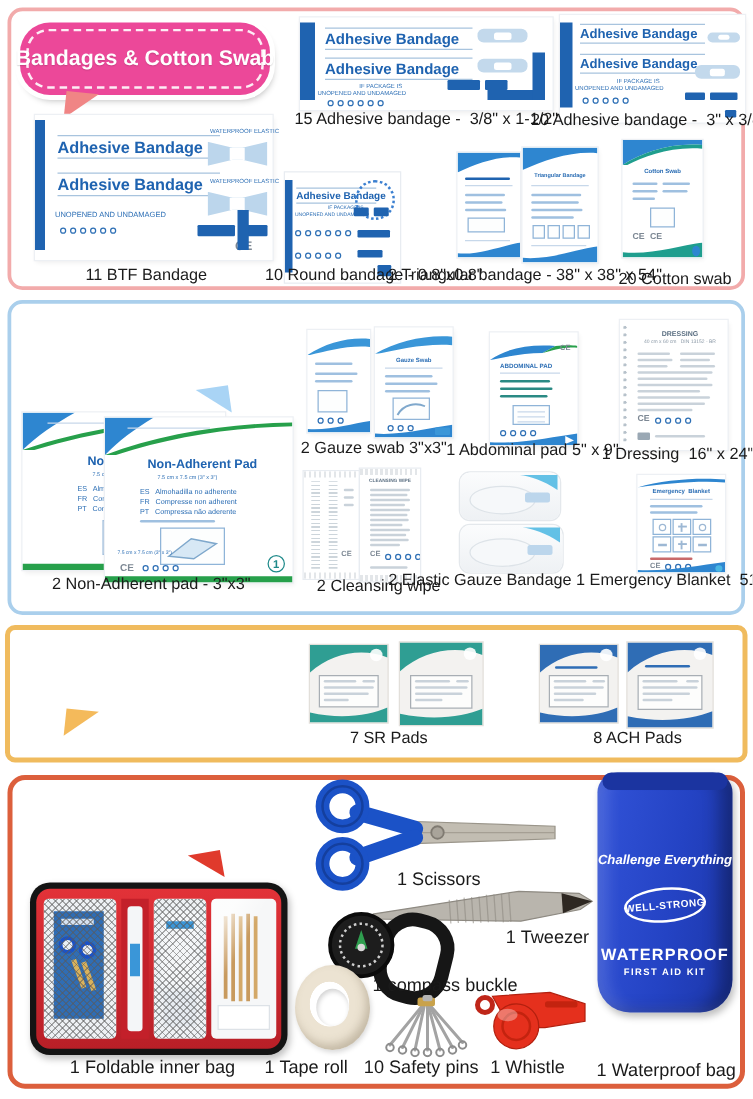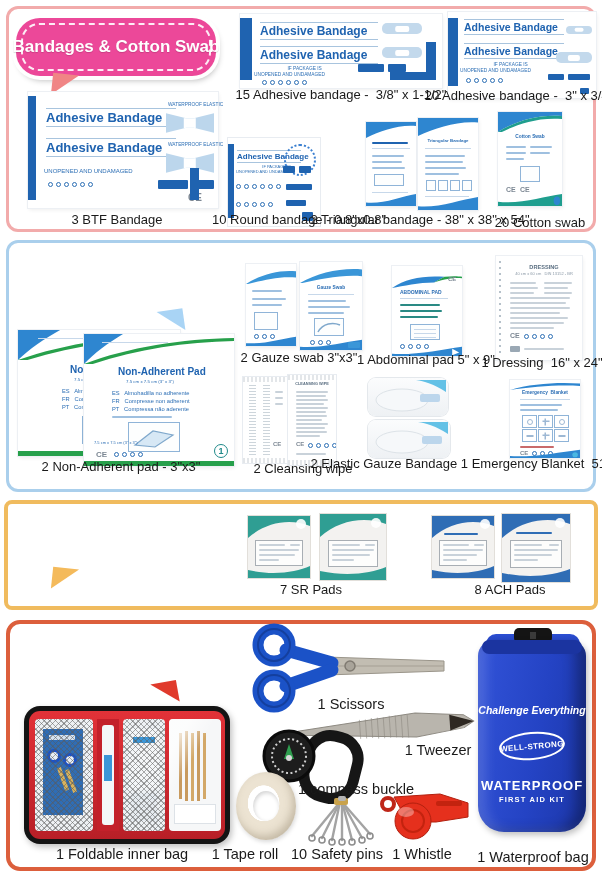--- a/index.html
+++ b/index.html
@@ -139,21 +139,21 @@
         <i></i>
         <i></i>
         <i></i>
       </div>
     <div class="chip" style="left:130px;top:88px;width:30px;height:9px"></div>
     <div class="chip" style="left:164px;top:88px;width:22px;height:9px"></div>
     <span class="cebadge" style="left:160px;top:100px;font-size:10px">CE</span>
     <div class="bluebar" style="left:162px;top:104px;width:0;height:0"></div>
   </div>
   <div class="bluebar abs" style="left:190px;top:168px;width:9px;height:32px"></div>
-  <div class="lbl" style="left:117px;top:212px">3 BTF Bandage</div>
+  <div class="lbl" style="left:117px;top:212px">11 BTF Bandage</div>
 
   <div class="pkg" style="left:228px;top:138px;width:92px;height:88px;box-shadow:0 0 0 1px #e8ecf1">
     <div class="bluebar" style="left:0;top:6px;width:6px;height:74px"></div>
     <span class="abt abs" style="left:9px;top:12px;width:64px;font-size:8px">Adhesive Bandage</span>
     <div class="micro microc" style="left:20px;top:26px;transform:scale(.5)">IF PACKAGE IS</div>
     <div class="micro" style="left:8px;top:31px;transform:scale(.5)">UNOPENED AND UNDAMAGED</div>
     <div class="dotcirc" style="left:56px;top:6px;width:32px;height:32px"></div>
     <div class="chip" style="left:55px;top:28px;width:12px;height:7px"></div>
     <div class="chip" style="left:71px;top:28px;width:12px;height:7px"></div>
     <div class="sym" style="left:8px;top:46px">
@@ -658,21 +658,21 @@
     <circle cx="35" cy="33" r="11" fill="none" stroke="#c3230f" stroke-width="2"></circle>
     <rect x="58" y="13" width="26" height="5" rx="2" fill="#c3230f"></rect>
     <ellipse cx="28" cy="24" rx="8" ry="5" fill="rgba(255,255,255,.35)"></ellipse>
   </svg>
   <div class="lbl lbl4" style="left:422px;top:846px">1 Whistle</div>
 
   <div class="abs" style="left:486px;top:634px;width:94px;height:20px;background:linear-gradient(#2c4ed2,#1d39a8);border-radius:10px"></div>
   <div class="abs" style="left:514px;top:628px;width:38px;height:15px;background:#141414;border-radius:5px">
     <div class="abs" style="left:16px;top:4px;width:6px;height:7px;background:#3a3a3a"></div>
   </div>
-  <div class="abs" style="left:478px;top:640px;width:108px;height:192px;border-radius:16px 16px 26px 26px;
+  <div class="abs" style="left:478px;top:618px;width:108px;height:192px;border-radius:16px 16px 26px 26px;
        background:linear-gradient(100deg,#3253d8 0%,#2443c4 55%,#1c36a8 100%);
        box-shadow:inset 8px 0 12px rgba(255,255,255,.14), inset -10px 0 14px rgba(0,0,0,.32), 2px 3px 6px rgba(0,0,0,.25)">
     <div class="abs" style="left:4px;top:0;width:100px;height:14px;background:#1b34a0;border-radius:8px"></div>
     <div class="abs" style="left:0;top:64px;width:100%;text-align:center;color:#fff;font-style:italic;font-weight:bold;font-size:10.5px;white-space:nowrap">Challenge Everything</div>
     <div class="abs" style="left:21px;top:92px;width:66px;height:28px;border:2px solid #fff;border-radius:50%;display:flex;align-items:center;justify-content:center;transform:rotate(-5deg)">
       <span style="color:#fff;font-weight:bold;font-size:8px;letter-spacing:.4px;white-space:nowrap">WELL-STRONG</span>
     </div>
     <div class="abs" style="left:0;top:138px;width:100%;text-align:center;color:#fff;font-weight:bold;font-size:13px;letter-spacing:1px;white-space:nowrap">WATERPROOF</div>
     <div class="abs" style="left:0;top:155px;width:100%;text-align:center;color:#fff;font-weight:bold;font-size:7.5px;letter-spacing:1.2px;white-space:nowrap">FIRST AID KIT</div>
   </div>

